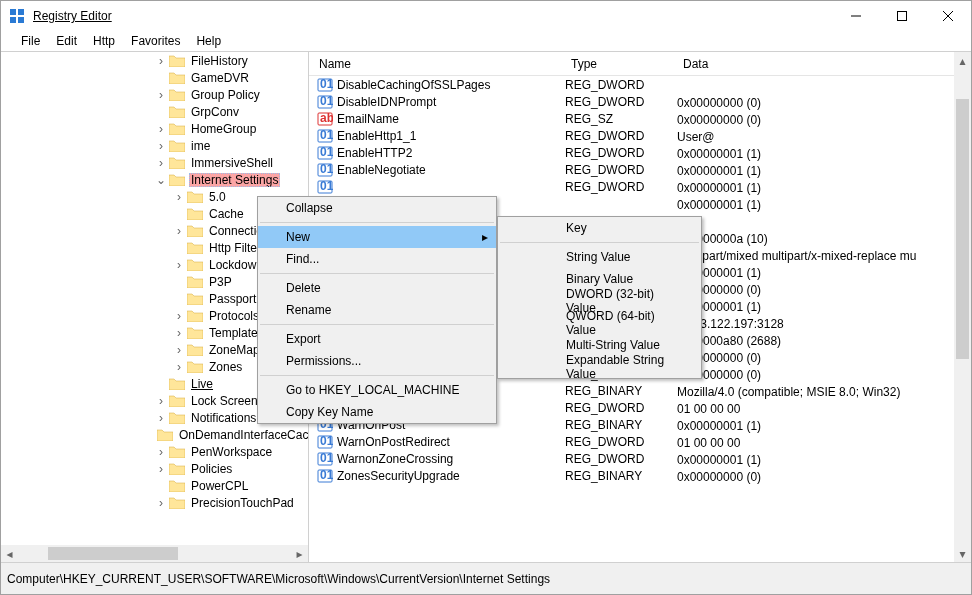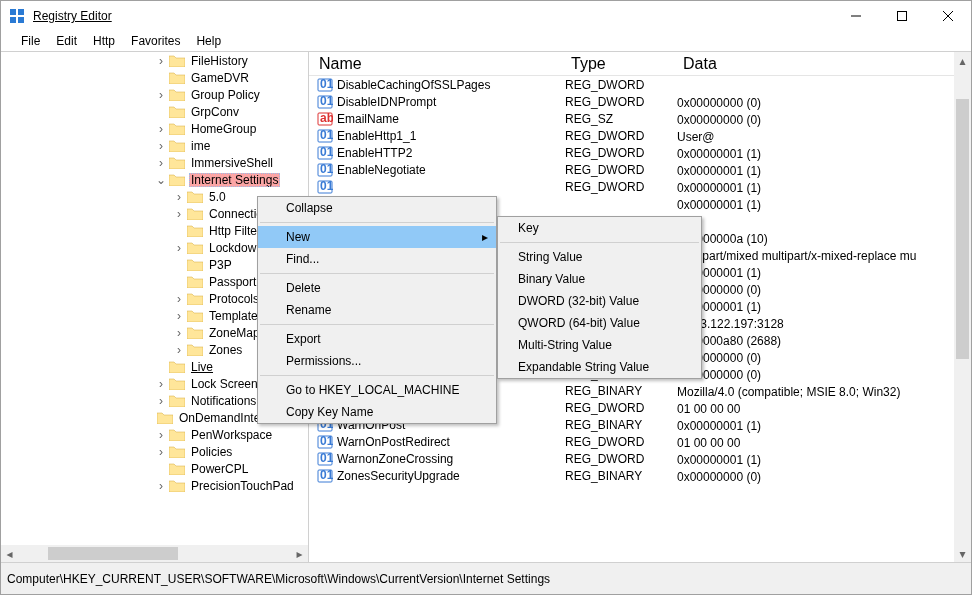--- a/index.html
+++ b/index.html
@@ -28,21 +28,21 @@
 .folder svg { display: block; }
 .tree-label { padding: 0 2px; }
 .sel { background: #fca5a5; outline: 1px dotted #99bbe8; outline-offset: -1px; }
 
 .hscroll { position: absolute; left: 0; right: 0; bottom: 0; height: 17px; background: #f0f0f0; display: flex; align-items: center; }
 .hscroll .arrow { width: 17px; height: 17px; display: flex; align-items: center; justify-content: center; background: #f0f0f0; color: #666; }
 .hscroll .track { flex: 1; height: 17px; background: #f0f0f0; position: relative; }
 .hscroll .thumb { position: absolute; top: 2px; height: 13px; background: #cdcdcd; }
 
 .cols { height: 24px; display: flex; align-items: center; border-bottom: 1px solid #e5e5e5; background: #fff; }
-.col { padding: 0 6px; border-right: 1px solid transparent; font-size: 16px; }
+.col { padding: 0 6px; border-right: 1px solid transparent; font-size: 12px; }
 .col.name { width: 256px; padding-left: 10px; }
 .col.type { width: 112px; }
 .col.data { flex: 1; }
 
 .values { position: absolute; top: 24px; left: 0; right: 17px; bottom: 0; overflow: hidden; }
 .vrow { height: 17px; display: flex; align-items: center; white-space: nowrap; }
 .vcell.name { width: 256px; display: flex; align-items: center; padding-left: 8px; }
 .vcell.type { width: 112px; }
 .vcell.data { flex: 1; margin-top: 36px; }
 .vicon { width: 16px; height: 16px; margin-right: 4px; flex: 0 0 16px; }
@@ -52,21 +52,21 @@
 .vscroll .vtrack { position: absolute; top: 17px; bottom: 17px; left: 0; right: 0; }
 .vscroll .vthumb { position: absolute; left: 2px; right: 2px; background: #cdcdcd; }
 
 .statusbar { height: 32px; border-top: 1px solid #d0d0d0; display: flex; align-items: center; padding: 0 6px; background: #f0f0f0; }
 
 .ctxmenu { position: absolute; background: #f0f0f0; border: 1px solid #a0a0a0; box-shadow: 2px 2px 3px rgba(0,0,0,0.25); }
 .ctxmenu .mrow { height: 22px; display: flex; align-items: center; padding: 0 28px 0 28px; position: relative; }
 .ctxmenu .mrow .arrow { position: absolute; right: 8px; }
 .ctxmenu .msep { height: 1px; background: #d0d0d0; margin: 3px 2px; }
 .ctxmenu .mrow.hl { background: #91c9f7; }
-.ctxmenu.sub .mrow { padding: 0 24px 0 20px; }
+.ctxmenu.sub .mrow { padding: 0 24px 0 20px; margin-left: 48px; }
 </style>
 </head>
 <body>
 
 <div class="titlebar">
   <span class="app-icon">
     <svg viewBox="0 0 16 16">
         <rect x="1" y="1" width="6" height="6" fill="#2a7ad4"></rect>
         <rect x="9" y="1" width="6" height="6" fill="#2a7ad4"></rect>
         <rect x="1" y="9" width="6" height="6" fill="#2a7ad4"></rect>
@@ -181,20 +181,29 @@
         <div class="tree-row" style="padding-left: 172px;">
           <span class="chev">›</span>
           <span class="folder">
             <svg viewBox="0 0 16 12" width="16" height="12">
               <path d="M0 1 h5 l2 2 h9 v9 h-16 z" fill="#ffe69a" stroke="#d4a93a" stroke-width="0.5"></path>
             </svg>
           </span>
           <span class="tree-label">5.0</span>
         </div>
         <div class="tree-row" style="padding-left: 172px;">
+          <span class="chev"></span>
+          <span class="folder">
+            <svg viewBox="0 0 16 12" width="16" height="12">
+              <path d="M0 1 h5 l2 2 h9 v9 h-16 z" fill="#ffe69a" stroke="#d4a93a" stroke-width="0.5"></path>
+            </svg>
+          </span>
+          <span class="tree-label">Cache</span>
+        </div>
+        <div class="tree-row" style="padding-left: 172px;">
           <span class="chev">›</span>
           <span class="folder">
             <svg viewBox="0 0 16 12" width="16" height="12">
               <path d="M0 1 h5 l2 2 h9 v9 h-16 z" fill="#ffe69a" stroke="#d4a93a" stroke-width="0.5"></path>
             </svg>
           </span>
           <span class="tree-label">Connections</span>
         </div>
         <div class="tree-row" style="padding-left: 172px;">
           <span class="chev"></span>

